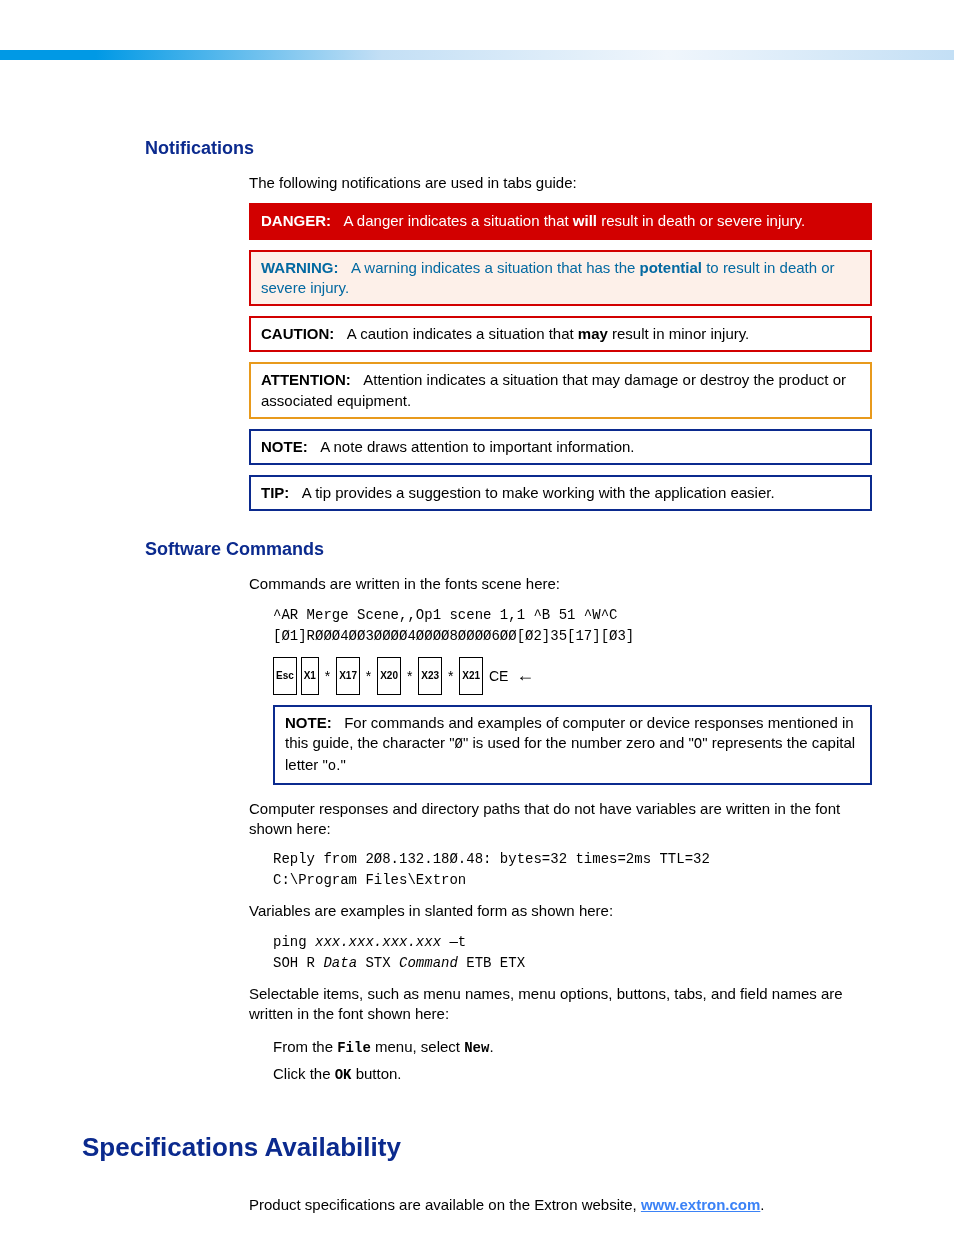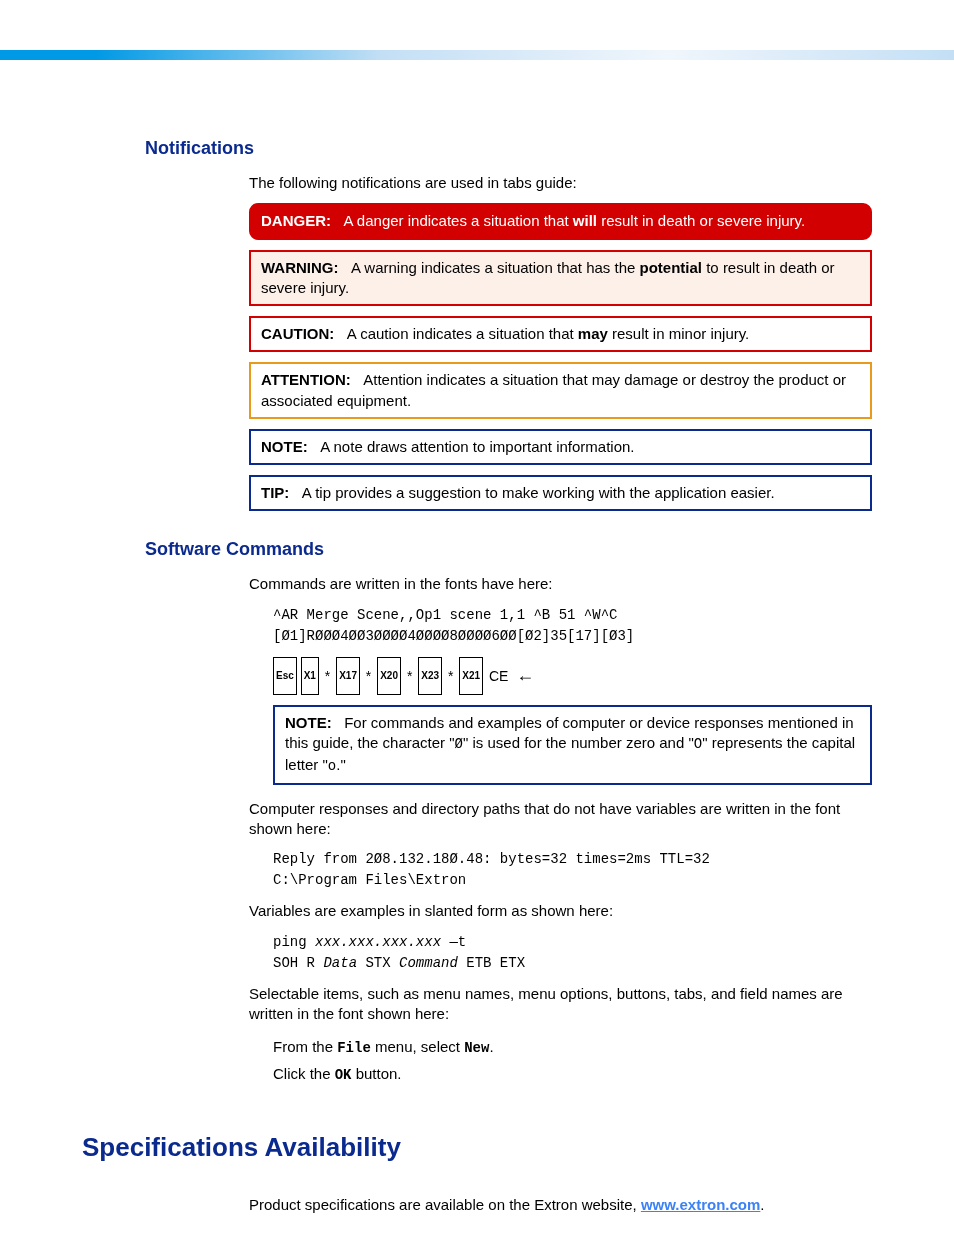--- a/index.html
+++ b/index.html
@@ -36,23 +36,23 @@
   .body-block { margin-left: 167px; }
   p { margin-bottom: 10px; line-height: 1.35; }
   .nbox {
     border-width: 2px;
     border-style: solid;
     margin-bottom: 10px;
     padding: 6px 10px 6px 10px;
     line-height: 1.35;
   }
   .nbox .lead { font-weight: bold; }
-  .danger { border-color: #d20000; background:#d20000; color:#fff;border-radius:9px; }
+  .danger { border-color: #d20000; background:#d20000; color:#fff; }
   .danger .emph { font-weight: bold; }
-  .warning { border-color:#d20000; background:#fdf0e9; color:#000000; }
+  .warning { border-color:#d20000; background:#fdf0e9; color:#0369a1; }
   .warning .emph { font-weight: bold; }
   .caution { border-color:#d20000; background:#fff; color:#000; }
   .caution .emph { font-weight: bold; }
   .attention { border-color:#e89a1c; background:#fff; color:#000; }
   .note { border-color:#0b2a8e; background:#fff; color:#000; }
   .tip { border-color:#0b2a8e; background:#fff; color:#000; }
   .mono { font-family: "Courier New", monospace; font-size: 14px; line-height:1.5; }
   .cmd-block { margin-left: 24px; margin-bottom: 10px; }
   .keycap {
     font-family: Arial, sans-serif;
@@ -116,21 +116,21 @@
 
     <div class="nbox tip">
       <span class="lead">TIP:</span>
       &nbsp;&nbsp;<span>A tip provides a suggestion to make working with the application easier.</span>
     </div>
   </div>
 
   <h2>Software Commands</h2>
 
   <div class="body-block">
-    <p>Commands are written in the fonts have here:</p>
+    <p>Commands are written in the fonts scene here:</p>
     <div class="cmd-block mono">
       <div>^AR Merge Scene,,Op1 scene 1,1 ^B 51 ^W^C</div>
       <div>[Ø1]RØØØ4ØØ3ØØØØ4ØØØØ8ØØØØ6ØØ[Ø2]35[17][Ø3]</div>
     </div>
 
     <div class="keyrow">
       <span class="keycap">Esc</span>
       <span class="keycap">X1</span>
       <span class="star">*</span>
       <span class="keycap">X17</span>

